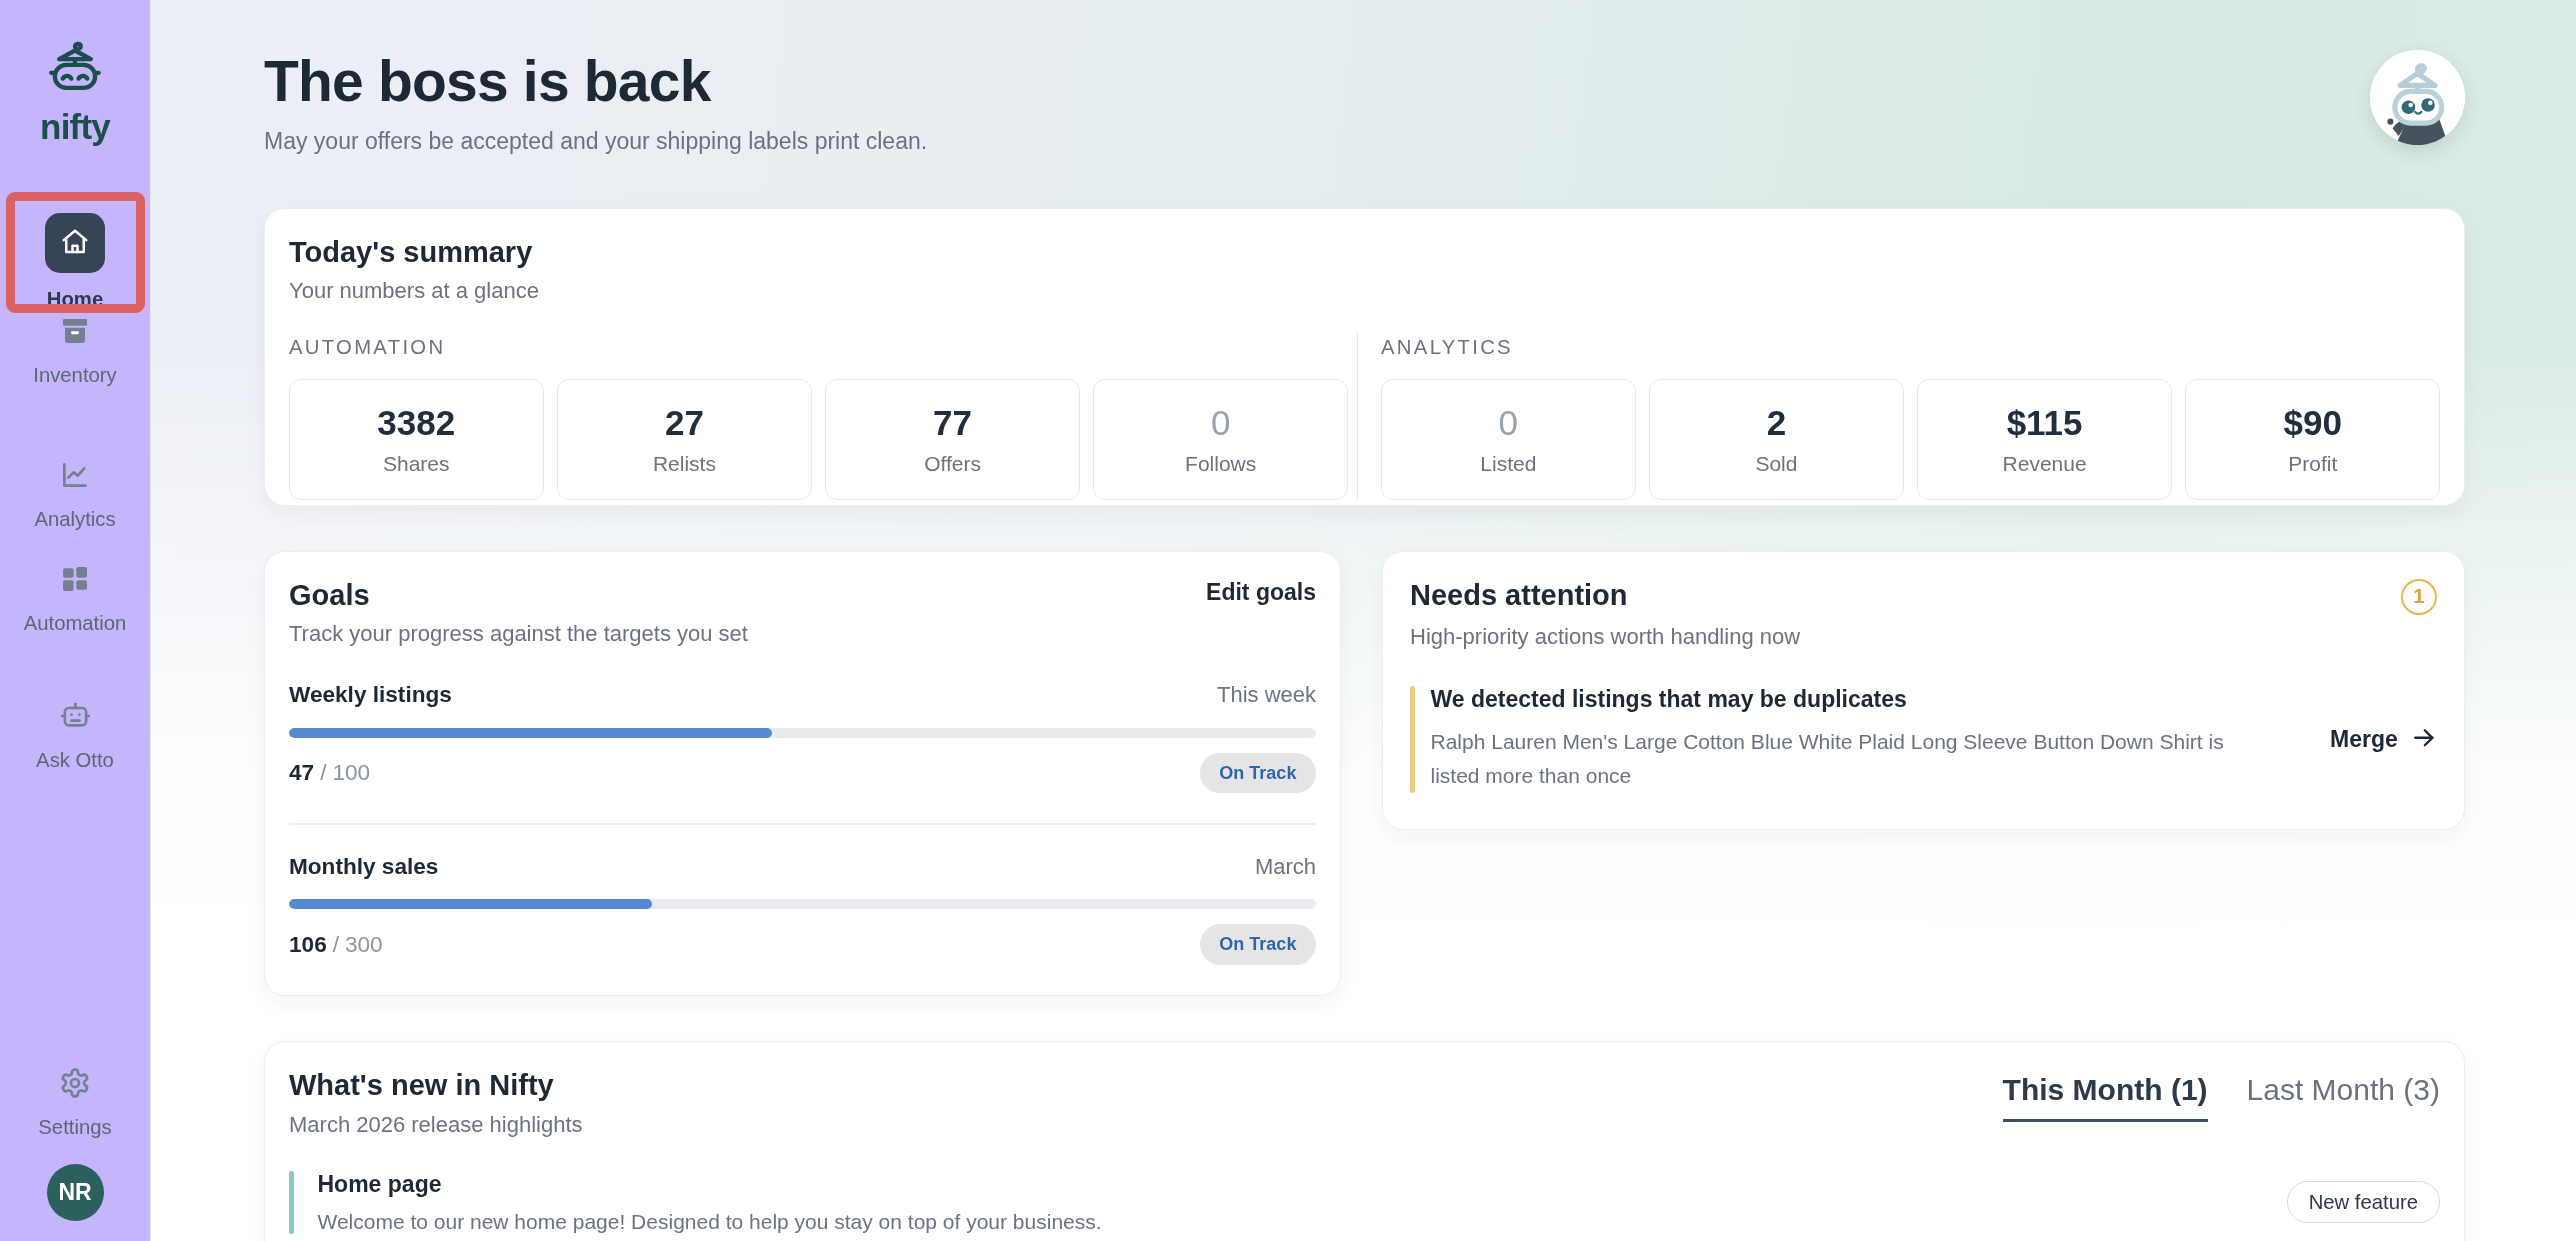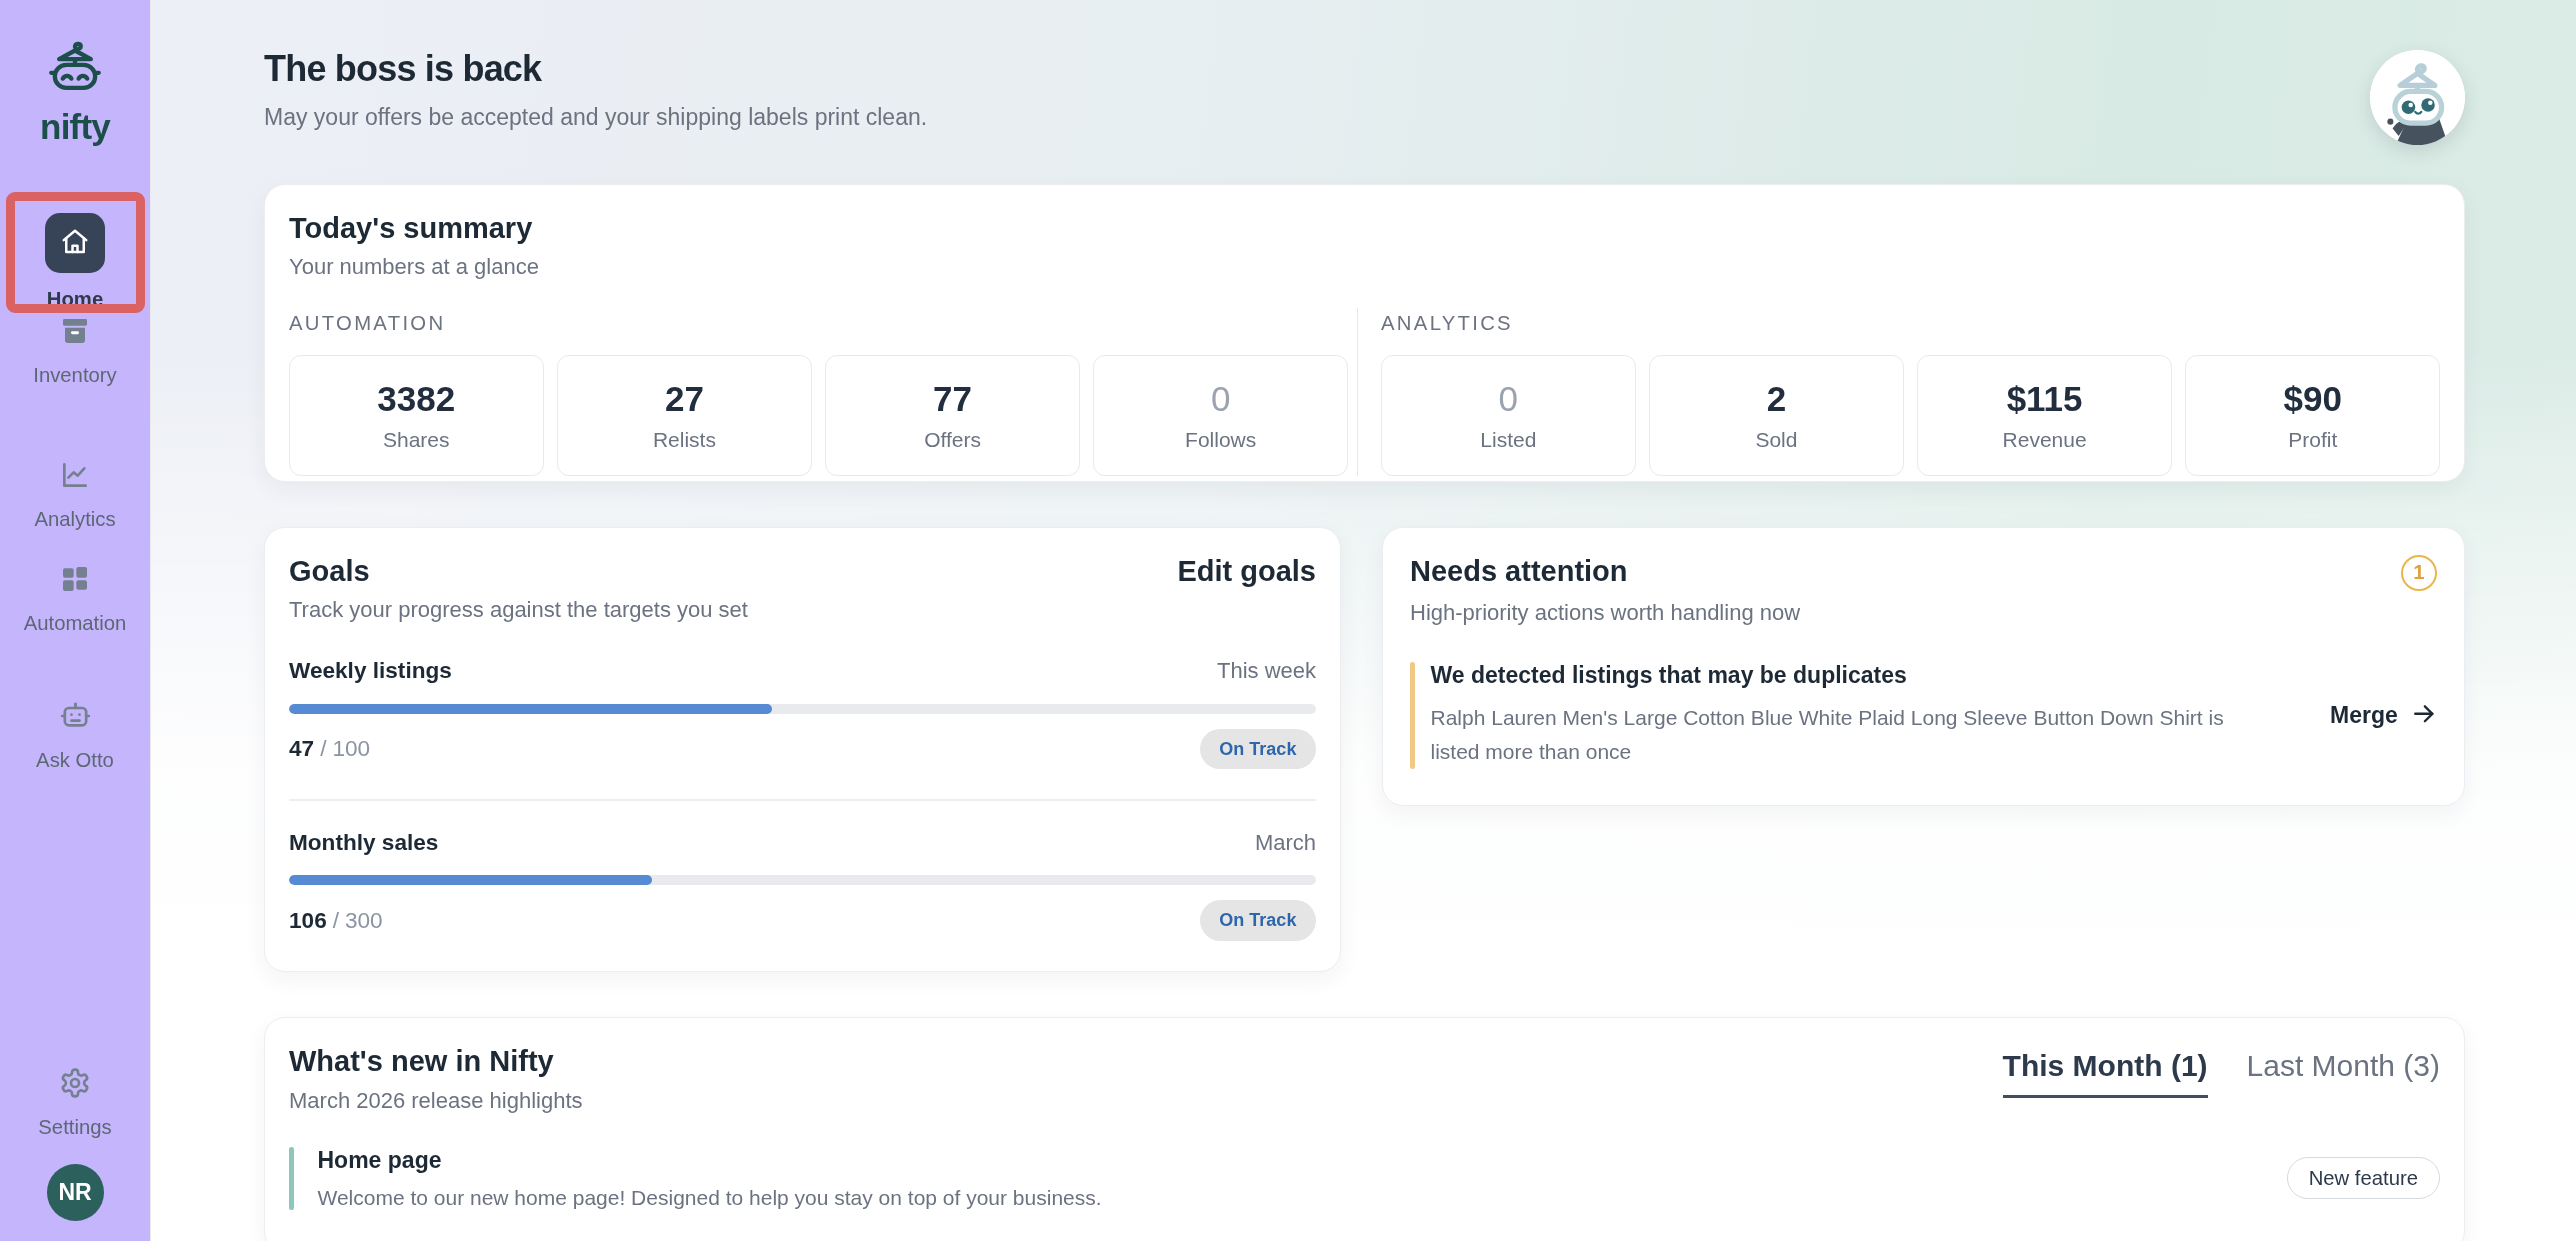--- a/index.html
+++ b/index.html
@@ -31,21 +31,21 @@
   .avatar-circle { width:57px; height:57px; border-radius:50%; background:#2c605c;
     color:#fff; font-size:23px; font-weight:600; display:flex; align-items:center;
     justify-content:center; cursor:pointer; }
 
   
   .main { position:relative; flex:1; height:100%; padding:48px 111px 0 113px;
     background:
       linear-gradient(to bottom, rgba(255,255,255,0) 28%, rgba(255,255,255,.92) 62%, #ffffff 80%),
       linear-gradient(97deg, #edeff6 0%, #e7eef1 42%, #d8eae4 78%, #dcece7 100%);
   }
-  .page-title { font-size:36px; font-weight:700; color:#1e2936; letter-spacing:-0.8px; }
+  .page-title { font-size:57px; font-weight:700; color:#1e2936; letter-spacing:-0.8px; }
   .page-subtitle { margin-top:13.6px; font-size:23px; color:#6b7280; }
   .otto-avatar { position:absolute; top:50px; right:111px; width:95px; height:95px;
     border-radius:50%; background:#fff; overflow:hidden;
     box-shadow:0 6px 18px rgba(40,60,70,.14); cursor:pointer; }
 
   .card { background:#fff; border:0.8px solid #ebedf0; border-radius:21px;
     box-shadow:0 7.5px 22.6px rgba(31,41,55,.05); }
   .card-title { font-size:29px; font-weight:700; color:#1e2936; }
   .card-subtitle { margin-top:9.8px; font-size:22px; color:#6b7280; }
 
@@ -60,21 +60,21 @@
     display:flex; flex-direction:column; align-items:center; justify-content:center; background:#fff; }
   .stat-value { font-size:35px; font-weight:700; color:#222e3e; }
   .stat-value.muted { color:#9ba3ae; font-weight:400; }
   .stat-label { margin-top:9px; font-size:21px; color:#6b7280; }
 
   
   .mid-row { display:flex; gap:41px; margin-top:45px; align-items:flex-start; }
 
   .goals-card { flex:1; padding:27px 24px 30px 24px; }
   .goals-head { display:flex; justify-content:space-between; align-items:flex-start; }
-  .edit-goals { font-size:29px; font-weight:600; color:#1e2936; cursor:pointer; }
+  .edit-goals { font-size:23px; font-weight:600; color:#1e2936; cursor:pointer; }
   .goal { margin-top:35px; }
   .goal-top { display:flex; justify-content:space-between; align-items:baseline; }
   .goal-name { font-size:22.6px; font-weight:700; color:#1e2936; }
   .goal-period { font-size:22px; color:#6b7280; }
   .progress-track { margin-top:19.6px; height:9.8px; border-radius:5.3px; background:#e8eaed; overflow:hidden; }
   .progress-fill { height:100%; border-radius:5.3px; background:#568ad2; }
   .goal-bottom { display:flex; justify-content:space-between; align-items:center; margin-top:15px; }
   .goal-count { font-size:22.6px; color:#8b94a1; }
   .goal-current { font-weight:700; color:#1e2936; }
   .goal-sep { margin:0 6px; }

